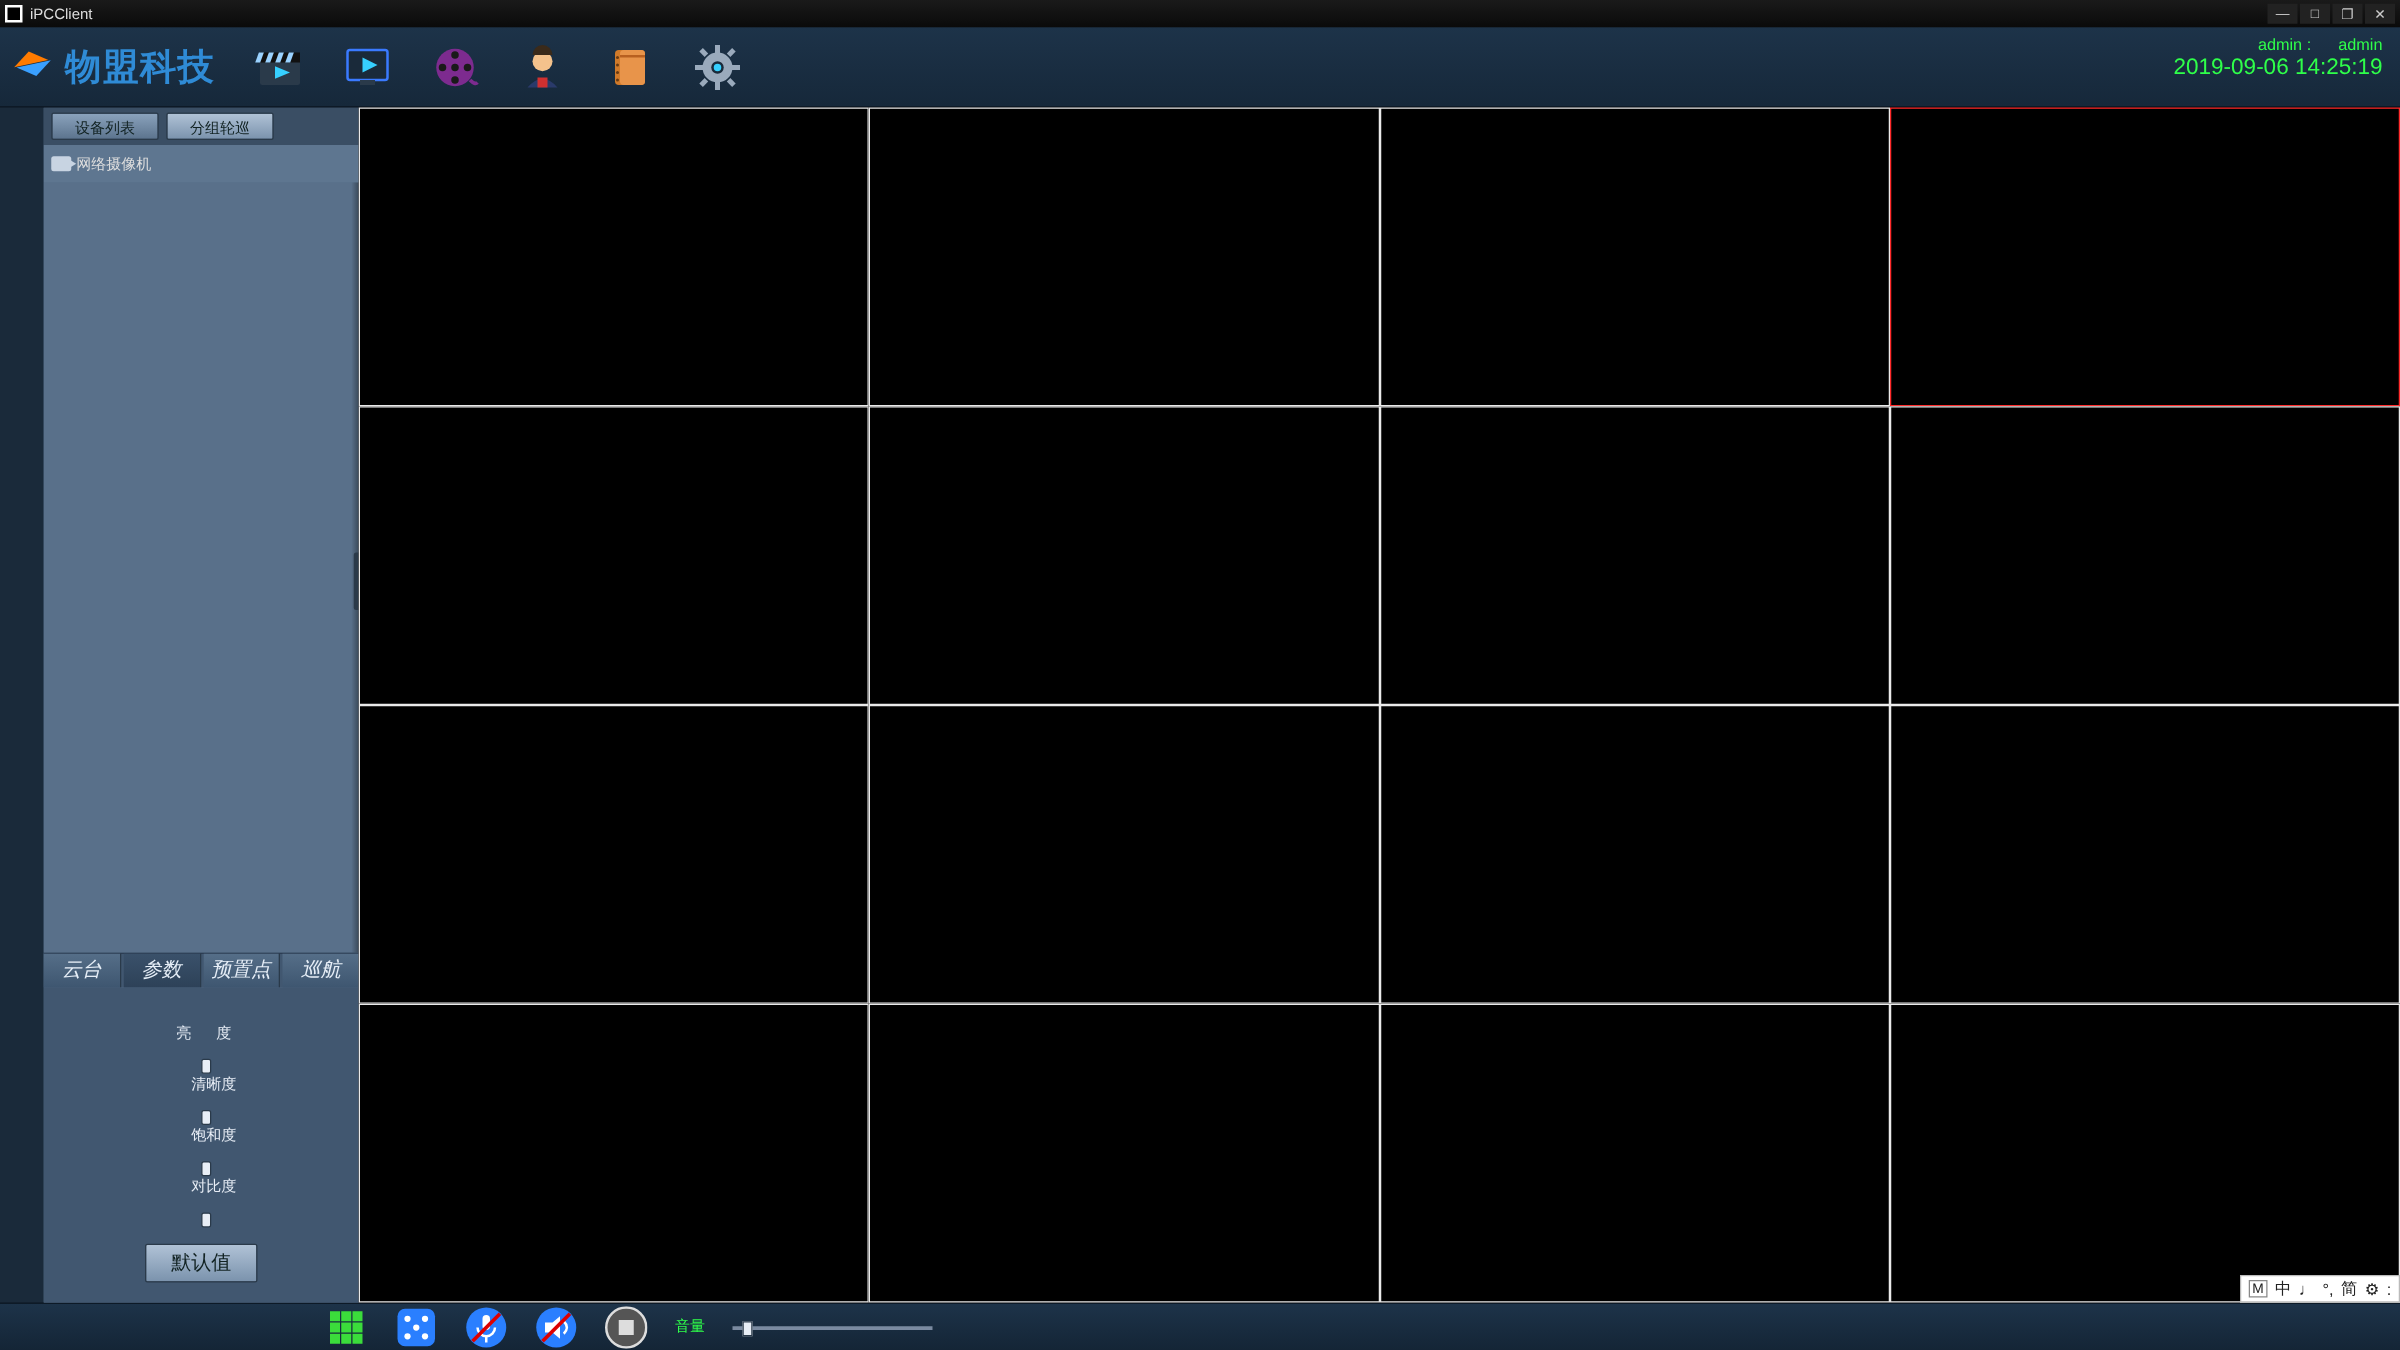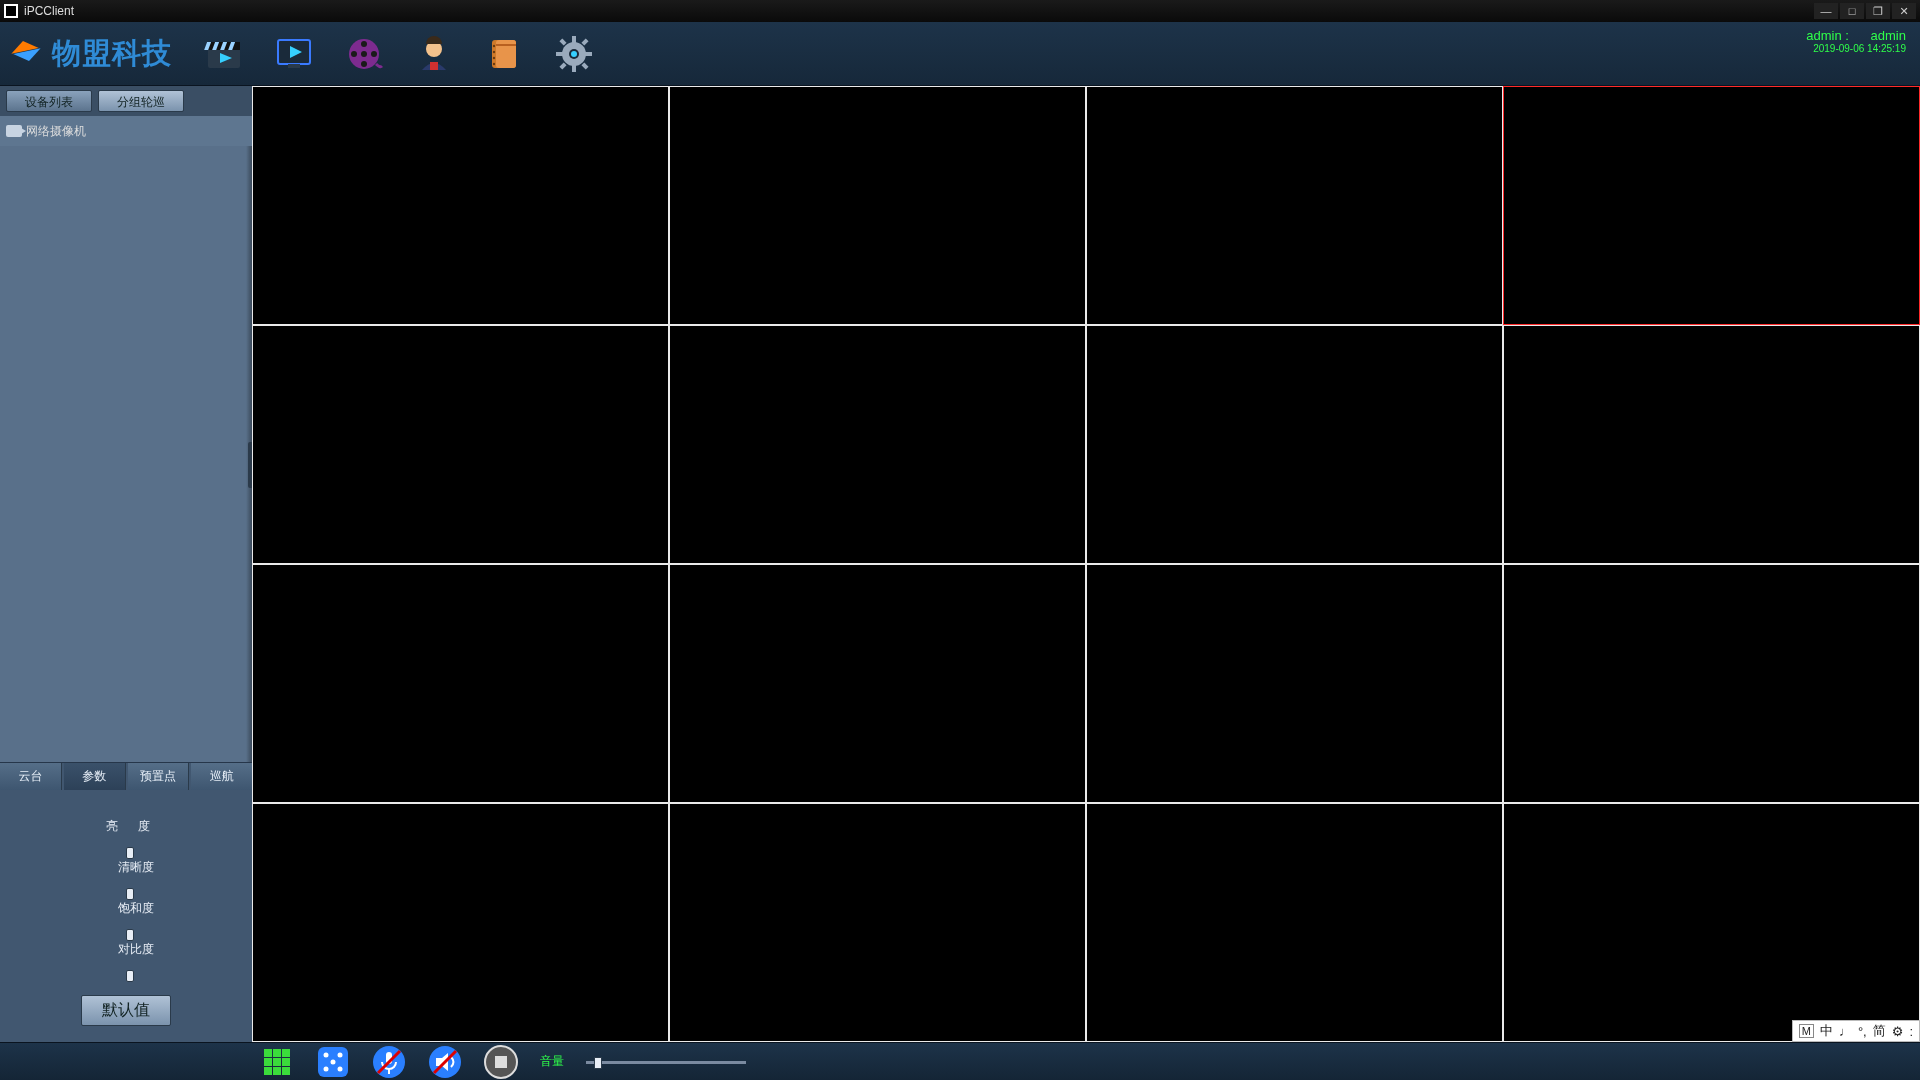--- a/index.html
+++ b/index.html
@@ -21,39 +21,39 @@
 .logo-mark .tri2 { position:absolute; left:4px; top:14px; width:0; height:0; border-left:14px solid transparent; border-right:14px solid transparent; border-top:10px solid #3aa0ff; transform:rotate(-12deg); }
 .logo-text { color:#2f8bd6; font-size:29px; font-weight:bold; letter-spacing:1px; }
 
 .toolbtns { display:flex; gap:26px; align-items:center; }
 .toolbtn { width:44px; height:44px; display:flex; align-items:center; justify-content:center; cursor:pointer; }
 .toolbtn svg { width:40px; height:40px; }
 
 .userinfo { position:absolute; right:14px; top:6px; text-align:right; }
 .userinfo .line1 { color:#2fff4a; font-size:13px; }
 .userinfo .line1 .lbl { margin-right:18px;margin-top:10px; }
-.userinfo .line2 { color:#2fff4a; font-size:10px; }
-
-
-.main { display:flex; height: calc(1080px - 22px - 64px - 38px); }
+.userinfo .line2 { color:#2fff4a; font-size:18px; }
+
+
+.main { display:flex; height: calc(1080px - 22px - 64px - 38px); padding-left: 35px; }
 .sidebar { width: 252px; background:#59708a; display:flex; flex-direction:column; }
 .tabs { display:flex; gap:6px; padding:4px 6px; background:#3a4e64; height:30px; }
 .tab { flex:0 0 auto; padding:3px 18px; font-size:12px; color:#122; background:linear-gradient(#b0c2d6,#7b93ad); border:1px solid #2a3a4a; border-radius:2px; cursor:pointer; }
 .tab.active { background:linear-gradient(#8aa2bc,#5c748e); }
 
 .tree { flex:0 0 auto; background:#5e7690; padding:4px 6px; color:#ddd; font-size:12px; height:30px; display:flex; align-items:center; gap:4px; }
 .tree .cam { width:16px; height:12px; background:#c8d4e2; position:relative; border-radius:2px; }
 .tree .cam::after { content:""; position:absolute; right:-4px; top:3px; width:0; height:0; border-top:3px solid transparent; border-bottom:3px solid transparent; border-left:5px solid #c8d4e2; }
 .treefill { flex:1; background:#59708a; border-right: 0px solid rgba(0,0,0,0); position:relative; }
 .treefill .edge { position:absolute; right:0; top:0; bottom:0; width:6px; background:linear-gradient(90deg, rgba(0,0,0,0), rgba(0,0,0,0.35)); }
 .splitnotch { position:absolute; right:-2px; top:48%; width:6px; height:46px; background:#2b3a4a; border-radius:2px; }
 
 
 .lowertabs { display:flex; gap:2px; background:#415770; height:28px; align-items:stretch; border-top:1px solid #26364a; }
-.ltab { flex:1; font-size:12px; color:#e6eef7; background:linear-gradient(#556e88,#3e5670); display:flex; align-items:center; justify-content:center; cursor:pointer; border-right:1px solid #2a3a4a; }
+.ltab { flex:1; font-size:16px; color:#e6eef7; background:linear-gradient(#556e88,#3e5670); display:flex; align-items:center; justify-content:center; cursor:pointer; border-right:1px solid #2a3a4a;font-style:italic; }
 .ltab:last-child{border-right:none;}
 .ltab.active{ background:linear-gradient(#3a516a,#2d4158); }
 
 .panel { background:#415770; padding:28px 16px 16px 16px; display:flex; flex-direction:column; gap:14px; }
 .row { display:flex; align-items:center; gap:10px;flex-direction:column; }
 .row .lbl { width:56px; color:#e8eef6; font-size:12px; text-align:right; letter-spacing:4px; }
 .row .lbl.nosp { letter-spacing:0; }
 .slider { position:relative; flex:1; height:14px; }
 .slider .track { position:absolute; left:0; right:0; top:6px; height:3px; background:#2a3a4a; border-radius:2px; }
 .slider .thumb { position:absolute; top:2px; width:8px; height:12px; background:#e8eef6; border:1px solid #2a3a4a; border-radius:2px; }

